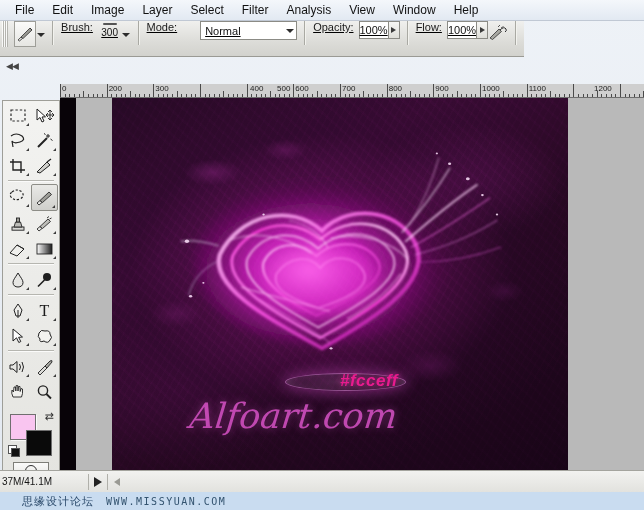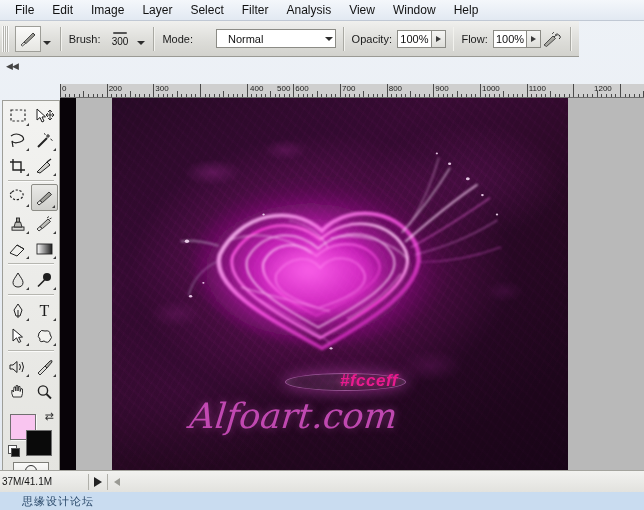--- a/index.html
+++ b/index.html
@@ -29,25 +29,26 @@
   .menu-item {
     font-size: 12px; color: #111;
     padding: 2px 9px;
     cursor: default;
     white-space: nowrap;
   }
 
   
   .optionsbar {
     position: absolute; left: 0; top: 21px;
-    width: 579px; height: 36px;
+    width: 524px; height: 36px;
     background: linear-gradient(#f0f0ee, #dcdcd8 60%, #d2d2cd);
     border-bottom: 1px solid #9a9a94;
-    display: flex; align-items: center;
-    box-sizing: border-box;
+    display: flex; 
+    box-sizing: border-box;
+    text-decoration: underline;
   }
   .grip {
     width: 8px; height: 26px;
     background: repeating-linear-gradient(to right,
       #ffffff 0px, #ffffff 1px, #a8a8a2 1px, #a8a8a2 2px);
     margin: 0 4px 0 2px;
     opacity: .8;
   }
   .opt-sep {
     width: 1px; height: 24px;
@@ -89,21 +90,21 @@
     background: #555;
     margin: 2px auto 3px auto;
     border-radius: 1px;
   }
   .combo {
     height: 19px; width: 130px;
     background: #fff;
     border: 1px solid #8b8b85;
     display: flex; align-items: center;
     justify-content: space-between;
-    padding: 0 2px 0 11px;
+    padding: 0 2px 0 4px;
     box-sizing: border-box;
     margin-left: 18px;
   }
   .combo span.val { font-size: 11px; color: #111; }
   .num-field {
     height: 18px; width: 38px;
     background: #fff; border: 1px solid #8b8b85;
     font-size: 11px; color: #111;
     display: flex; align-items: center; justify-content: center;
     box-sizing: border-box;
@@ -916,15 +917,16 @@
     <div class="status-sep"></div>
     <div class="play-btn">
       <i class="play-tri"></i>
     </div>
     <div class="status-sep"></div>
     <i class="scroll-left-tri"></i>
   </div>
 
   <div class="watermark">
     <span class="wm-cn">思缘设计论坛</span>
+    <span class="wm-en">WWW.MISSYUAN.COM</span>
   </div>
 
 </div>
 
 </body></html>

